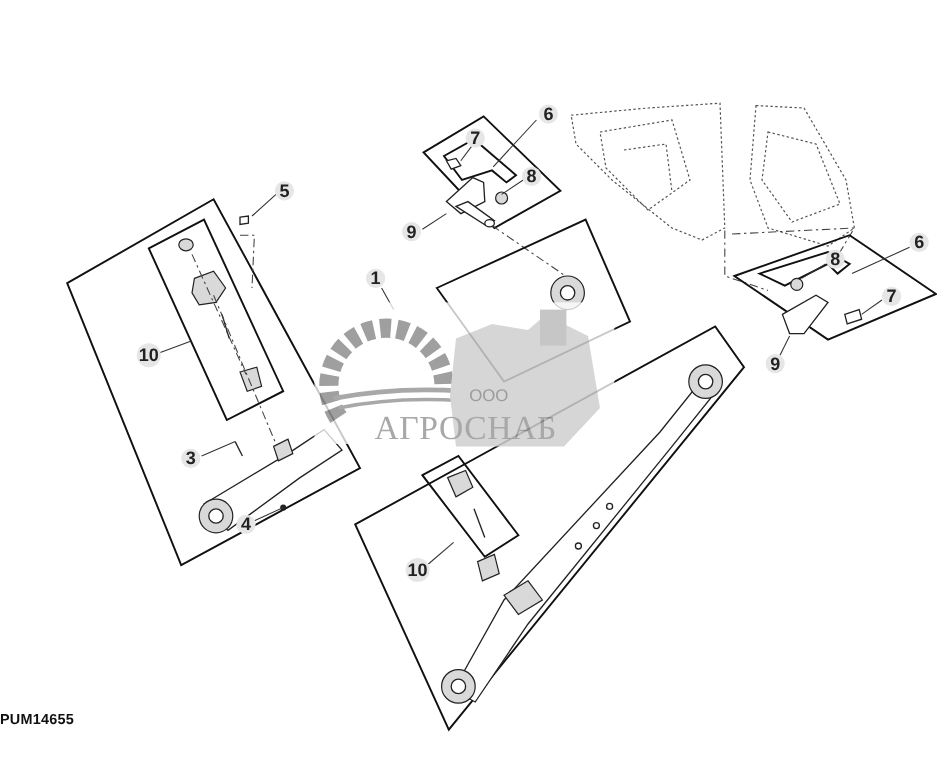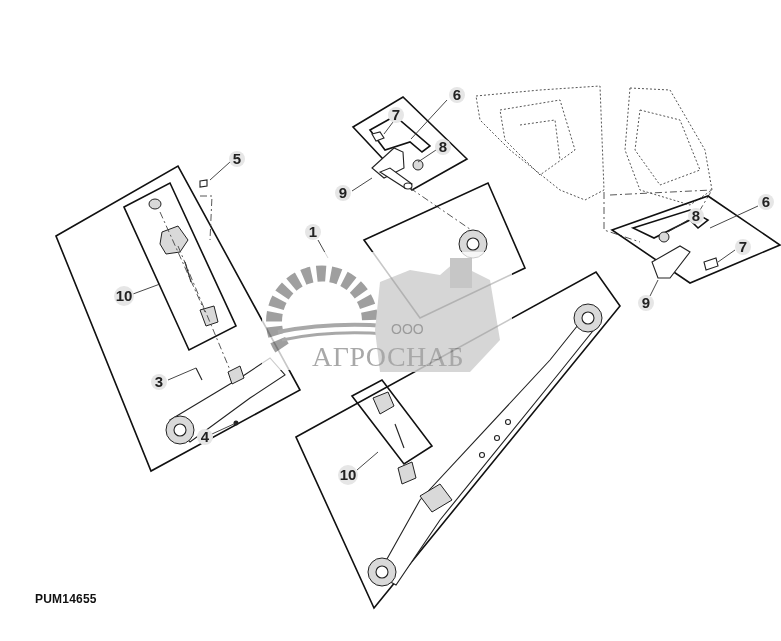--- a/index.html
+++ b/index.html
@@ -7,21 +7,21 @@
     #canvas { position: absolute; left: 0; top: 0; width: 781px; height: 641px; }
     svg text { font-family: "Liberation Sans", sans-serif; }
     .callout-num { font-size: 15px; font-weight: bold; fill: #222; }
     .callout-bg { fill: #e6e6e6; }
     .frame { fill: none; stroke: #111; stroke-width: 1.6; }
     .leader { stroke: #333; stroke-width: 0.9; fill: none; }
     .dash { stroke: #444; stroke-width: 0.9; fill: none; stroke-dasharray: 7 3 2 3; }
     .part { fill: #fff; stroke: #222; stroke-width: 1.1; }
     .partfill { fill: #d9d9d9; stroke: #222; stroke-width: 1; }
     .ghost { fill: none; stroke: #555; stroke-width: 1; stroke-dasharray: 2 2; }
-    .drawing-id { position: absolute; left: 0; top: 592px; font-size: 12px; font-weight: bold; color: #111; letter-spacing: 0.2px; margin-left: 35px; }
+    .drawing-id { position: absolute; left: 0; top: 592px; font-size: 12px; font-weight: bold; color: #111; letter-spacing: 0.2px; }
     .wm-text { font-family: "Liberation Serif", serif; font-size: 28px; fill: #9a9a9a; letter-spacing: 0.5px; }
     .wm-ooo { font-family: "Liberation Sans", sans-serif; font-size: 14px; fill: #8a8a8a; }
   </style>
 </head>
 <body>
 
 <svg id="canvas" viewBox="0 0 781 641" xmlns="http://www.w3.org/2000/svg">
 
   <g>
     <path class="ghost" d="M476 96 L540 90 L600 86 L604 190 L585 200 L560 190 L510 150 L480 120 Z"></path>

